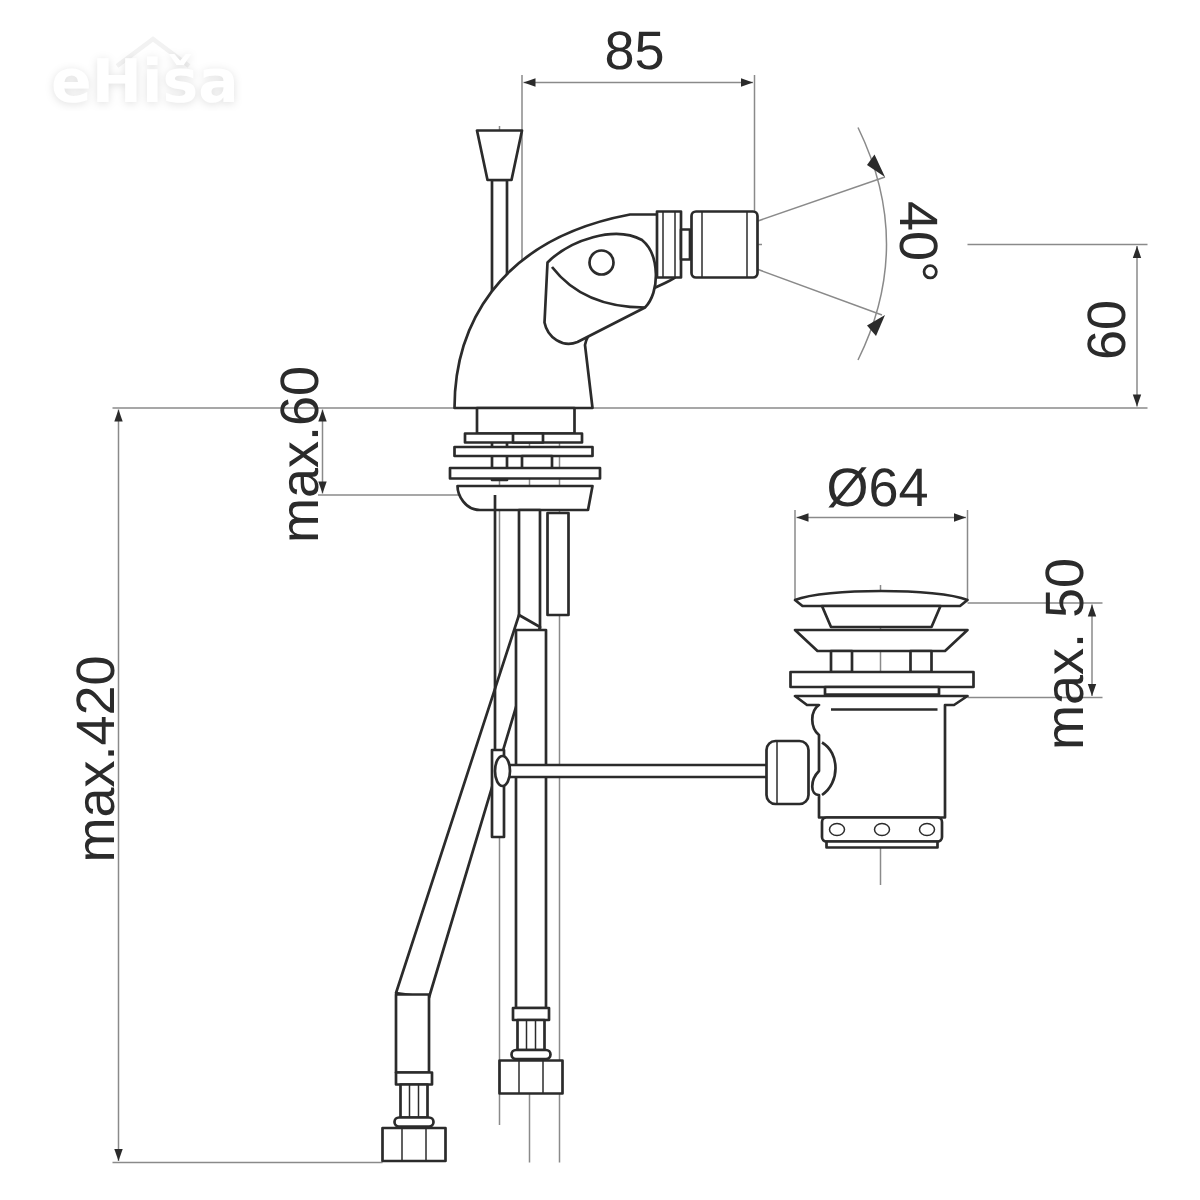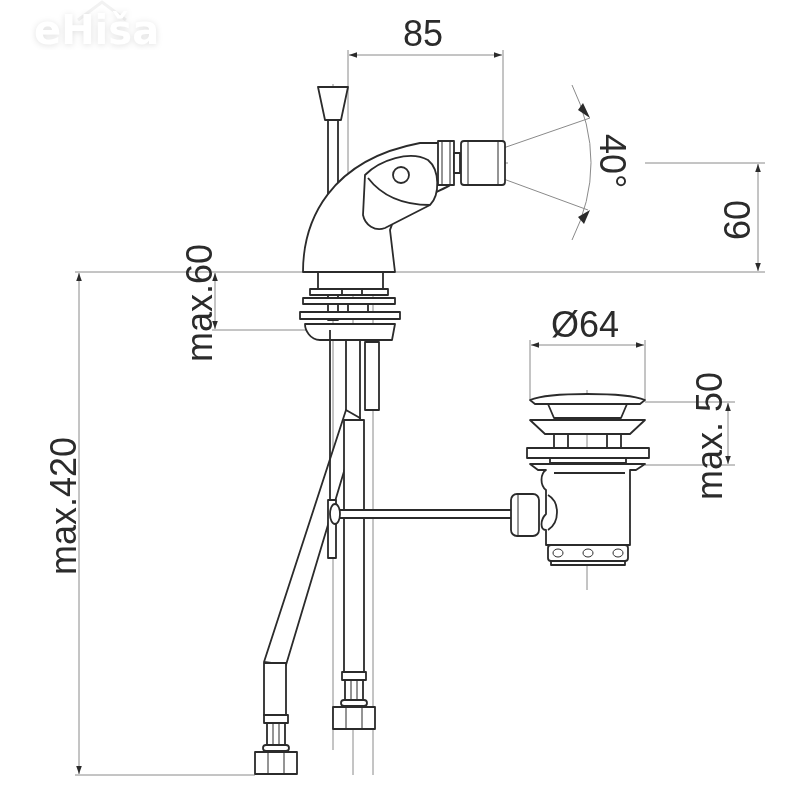--- a/index.html
+++ b/index.html
@@ -9,21 +9,21 @@
     .part { stroke: #2b2b2b; stroke-width: 1.8; fill: #ffffff; stroke-linejoin: round; }
     .part-nf { stroke: #2b2b2b; stroke-width: 1.8; fill: none; stroke-linejoin: round; }
     .hatch { stroke: #2b2b2b; stroke-width: 1; fill: none; }
     .arrow { fill: #2b2b2b; stroke: none; }
     .dimtext { font-family: "Liberation Sans", sans-serif; font-size: 36px; fill: #2b2b2b; }
     .watermark { font-family: "DejaVu Sans", sans-serif; font-weight: bold; font-size: 40px; fill: #ffffff; filter: drop-shadow(0 1px 3px rgba(0,0,0,0.12)); }
   </style>
 </head>
 <body>
 
-<div style="position:absolute;left:30px;top:0;">
+<div style="position:absolute;left:30px;top:24px;">
   <svg width="160" height="50">
     <polyline points="48,20 72,2 96,20" fill="none" stroke="#f2f2f2" stroke-width="3"></polyline>
     <text class="watermark" x="4" y="44">eHiša</text>
   </svg>
 </div>
 
 <svg id="drawing" viewBox="0 0 800 800">
   <defs>
     <marker id="arr" viewBox="0 0 10 10" refX="10" refY="5" markerWidth="12" markerHeight="8" orient="auto-start-reverse" markerUnits="userSpaceOnUse">
       <path d="M0,1.5 L10,5 L0,8.5 z" class="arrow"></path>

